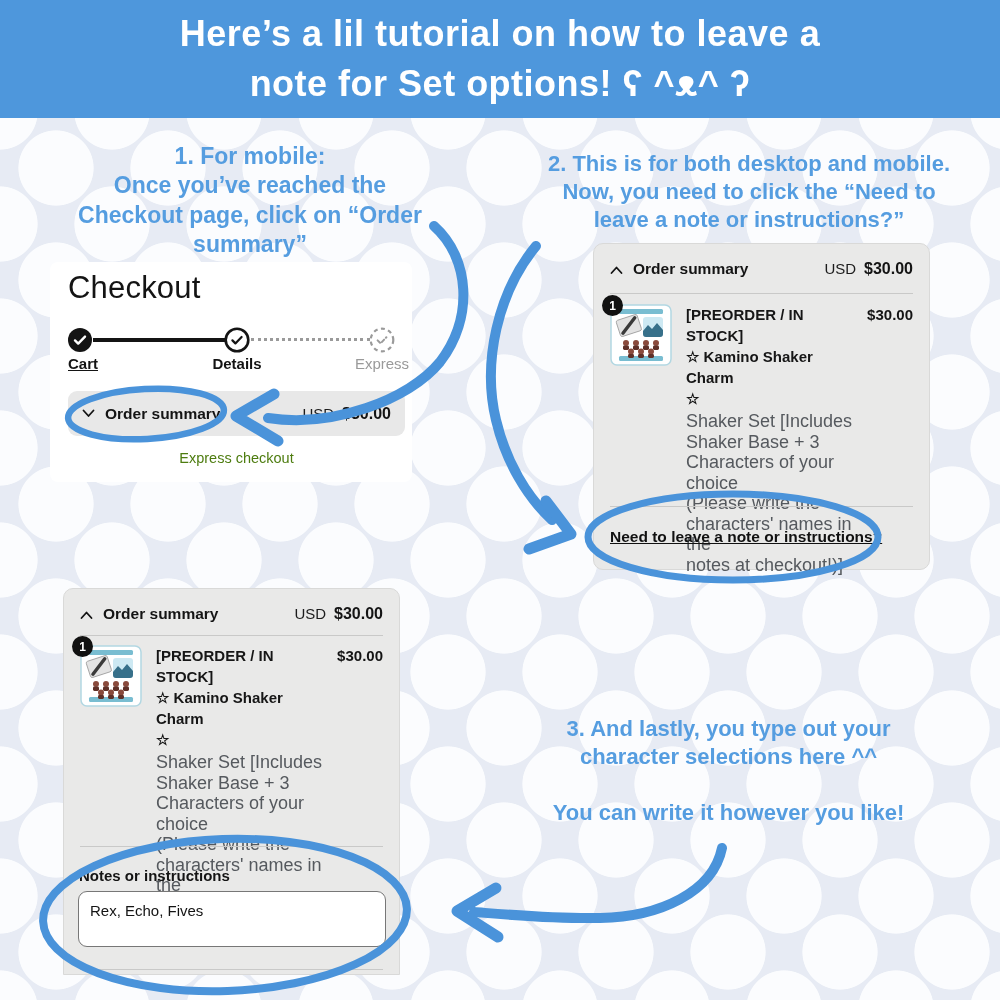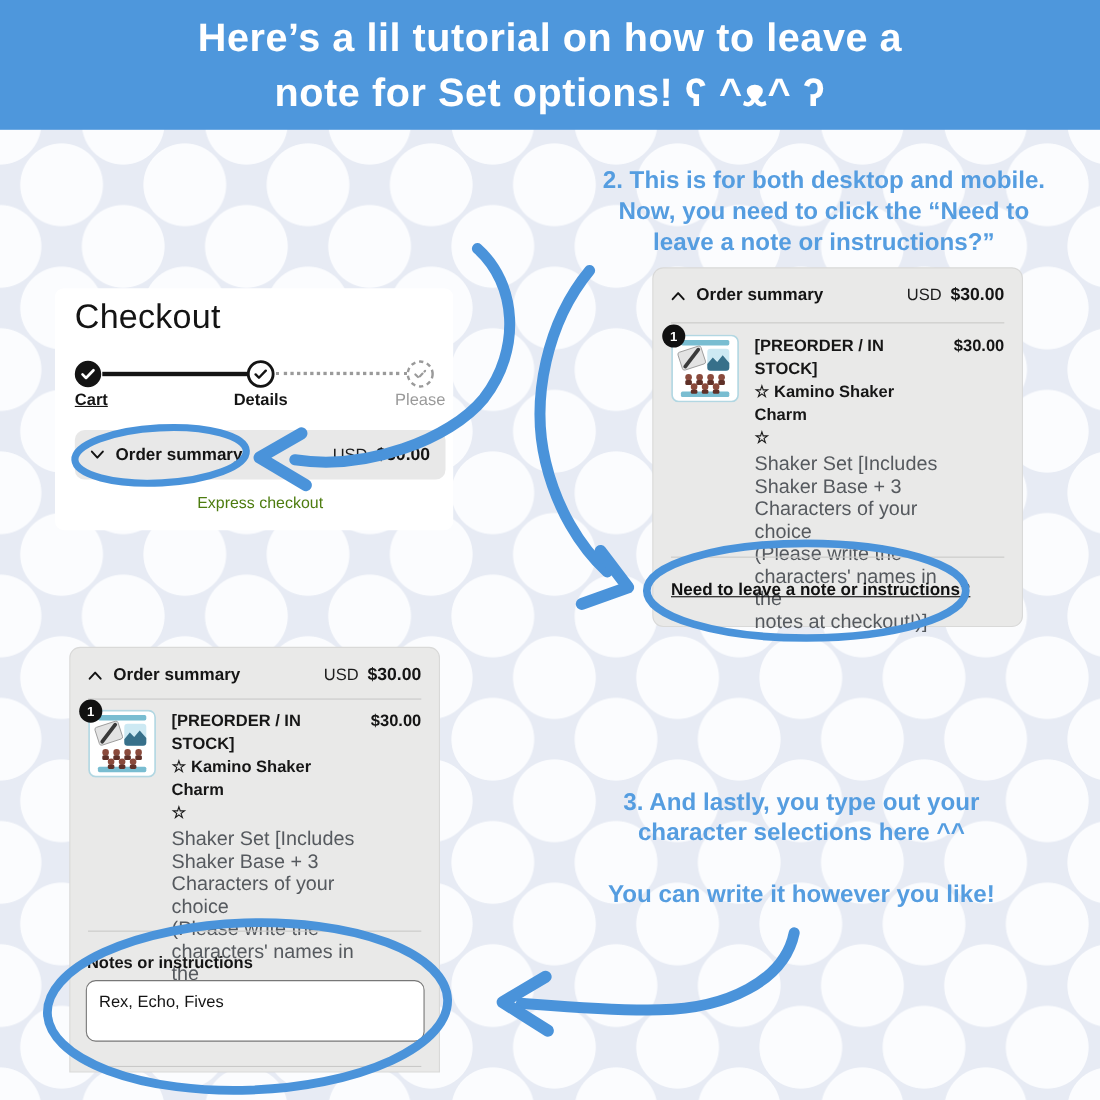--- a/index.html
+++ b/index.html
@@ -67,20 +67,24 @@
 </head>
 <body>
 
 <div class="canvas">
 
   <div class="banner">
     <div class="title">Here’s a lil tutorial on how to leave a
 note for Set options! ʕ ^ᴥ^ ʔ</div>
   </div>
 
+  <div class="step-text step1">1. For mobile:
+Once you’ve reached the
+Checkout page, click on “Order
+summary”</div>
   <div class="step-text step2">2. This is for both desktop and mobile.
 Now, you need to click the “Need to
 leave a note or instructions?”</div>
   <div class="step-text step3">3. And lastly, you type out your
 character selections here ^^
 
 You can write it however you like!</div>
 
   <div class="checkout-card">
     <div class="checkout-title">Checkout</div>
@@ -103,21 +107,21 @@
 
     <div class="prog-circle pc-payment">
       <svg width="26" height="26" viewBox="0 0 26 26">
         <circle cx="13" cy="13" r="11.3" fill="none" stroke="#9a9a9a" stroke-width="2.2" stroke-dasharray="4 3.4"></circle>
         <path d="M8.6 13.4 l3 3 L17.4 10.2" fill="none" stroke="#9a9a9a" stroke-width="2" stroke-dasharray="3.4 2.6" stroke-linecap="round"></path>
       </svg>
     </div>
 
     <div class="prog-label lbl-cart">Cart</div>
     <div class="prog-label lbl-details">Details</div>
-    <div class="prog-label lbl-payment">Please</div>
+    <div class="prog-label lbl-payment">Express</div>
 
     <div class="summary-bar">
       <span class="chev">
         <svg width="13" height="9" viewBox="0 0 13 9">
             <path d="M1.5 1.5 L6.5 7 L11.5 1.5" fill="none" stroke="#141414" stroke-width="1.8" stroke-linecap="round" stroke-linejoin="round"></path>
           </svg>
       </span>
       <span class="bar-label">Order summary</span>
       <span class="bar-right">
         <span class="cur">USD</span>

